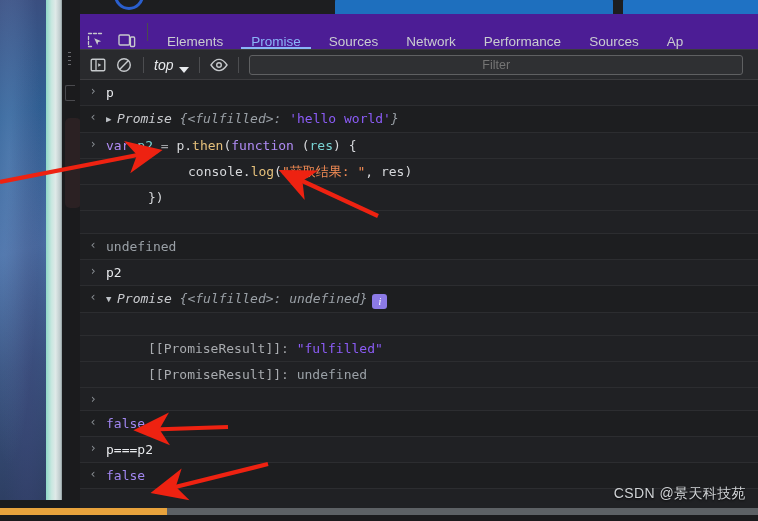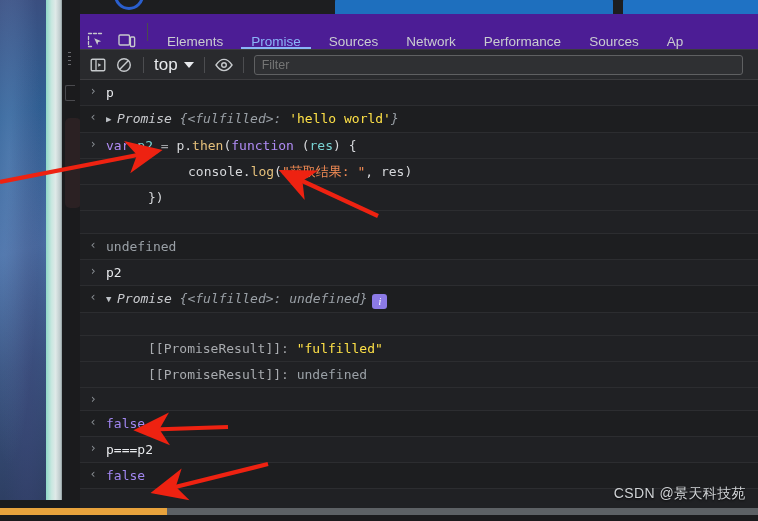--- a/index.html
+++ b/index.html
@@ -111,36 +111,37 @@
   }
   .fb-icon {
     width: 26px; height: 26px;
     display: flex; align-items: center; justify-content: center;
     cursor: pointer;
   }
   .fb-sep {
     width: 1px; height: 16px; background: #4c4d50; margin: 0 6px;
   }
   .ctx-select {
-    display: flex; align-items: center; gap: 6px;
-    color: #e8eaed; font-size: 17px; padding: 0 4px; cursor: pointer;
+    display: flex; align-items: flex-end; gap: 6px;
+    color: #e8eaed; font-size: 14px; padding: 0 4px; cursor: pointer; font-style: italic;
   }
   .caret {
     width: 0; height: 0;
     border-left: 5px solid transparent; border-right: 5px solid transparent;
     border-top: 6px solid #e8eaed;
   }
   .filter-input {
     flex: 1; height: 20px; margin-left: 4px; margin-right: 10px;
     background: #2f3033;
     border: 1px solid #5f6062; border-radius: 3px;
     color: #f0abfc; font-size: 12.5px;
     padding: 0 7px;
     font-family: "Liberation Sans", sans-serif;
     outline: none;
+    text-align: center;
   }
 
   
   .console {
     flex: 1; overflow: hidden;
     background: #202124;
     font-family: "DejaVu Sans Mono", monospace;
     font-size: 13px;
   }
   .row {
@@ -166,21 +167,21 @@
 
   .disc {
     display: inline-block; width: 11px;
     color: #bdc1c6; font-size: 9px; vertical-align: 1px;
   }
 
   
   .t-gray    { color: #a0a2a6; }
   .t-ital    { color: #c9cbcf; font-style: italic; }
   .t-italg   { color: #9aa0a6; font-style: italic; }
-  .t-str     { color: #fde047; }
+  .t-str     { color: #8b5cf6; }
   .t-strq    { color: #f28b54; }
   .t-kw      { color: #b08cf5; }
   .t-var     { color: #79d4d4; }
   .t-fn      { color: #e5c07b; margin-top: 15px; }
   .t-plain   { color: #e8eaed; }
   .t-white   { color: #d6d8db; }
   .t-undef   { color: #9aa0a6; }
   .t-bool    { color: #a186f0; }
   .t-prop    { color: #a8abaf; }
 

